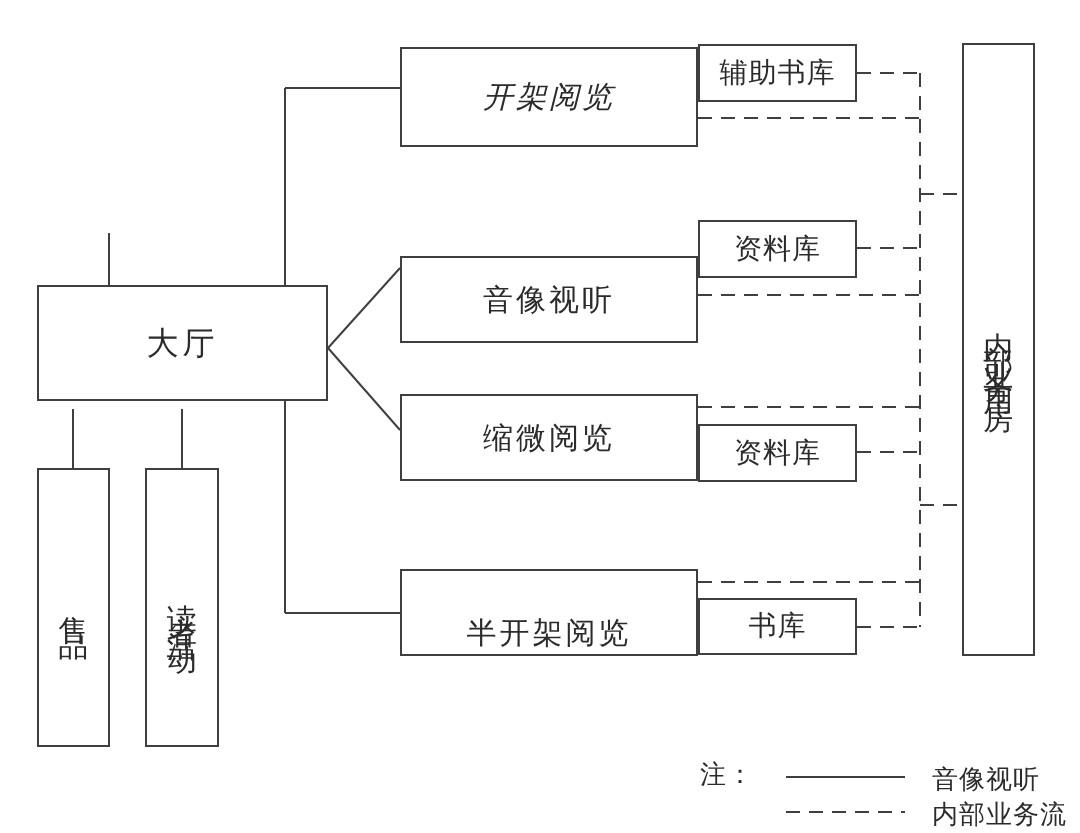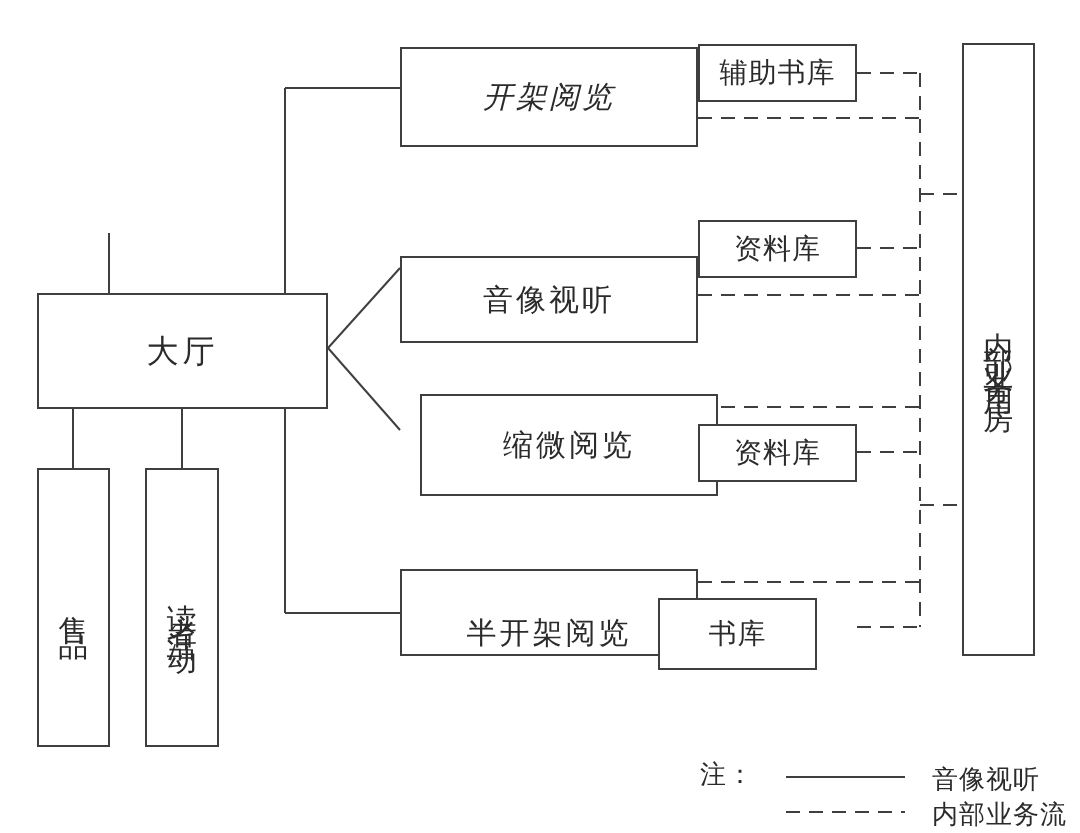--- a/index.html
+++ b/index.html
@@ -90,61 +90,61 @@
     <line class="dashed" x1="857" y1="627" x2="920" y2="627"></line>
     <line class="dashed" x1="920" y1="73" x2="920" y2="627"></line>
     <line class="dashed" x1="920" y1="194" x2="962" y2="194"></line>
     <line class="dashed" x1="920" y1="505" x2="962" y2="505"></line>
 
     <line x1="786" y1="777" x2="905" y2="777"></line>
     <line class="dashed" x1="786" y1="812" x2="905" y2="812"></line>
   </svg>
 
 
-  <div class="box fs-hall" style="left:37px; top:293px; width:291px; height:116px;text-align:right;">
+  <div class="box fs-hall" style="left:37px; top:285px; width:291px; height:116px;text-align:right;">
     <span class="lbl">大厅</span>
   </div>
 
   <div class="box vtext" style="left:37px; top:468px; width:73px; height:279px;">
     <span class="lbl">售品</span>
   </div>
 
   <div class="box vtext vtext-tight" style="left:145px; top:468px; width:74px; height:279px;">
     <span class="lbl">读者活动</span>
   </div>
 
   <div class="box fs-main" style="left:400px; top:47px; width:298px; height:100px;font-style:italic;">
     <span class="lbl">开架阅览</span>
   </div>
 
   <div class="box fs-main" style="left:400px; top:236px; width:298px; height:87px;margin-top:20px;">
     <span class="lbl">音像视听</span>
   </div>
 
-  <div class="box fs-main" style="left:420px; top:394px; width:298px; height:102px;">
+  <div class="box fs-main" style="left:400px; top:394px; width:298px; height:87px;">
     <span class="lbl">缩微阅览</span>
   </div>
 
   <div class="box fs-main" style="left:400px; top:569px; width:298px; height:87px;align-items:flex-end;">
     <span class="lbl">半开架阅览</span>
   </div>
 
   <div class="box fs-small" style="left:698px; top:44px; width:159px; height:58px;">
     <span class="lbl">辅助书库</span>
   </div>
 
   <div class="box fs-small" style="left:698px; top:220px; width:159px; height:58px;">
     <span class="lbl">资料库</span>
   </div>
 
   <div class="box fs-small" style="left:698px; top:424px; width:159px; height:58px;">
     <span class="lbl">资料库</span>
   </div>
 
-  <div class="box fs-small" style="left:658px; top:598px; width:159px; height:72px;text-align:center;">
+  <div class="box fs-small" style="left:698px; top:598px; width:159px; height:57px;text-align:center;">
     <span class="lbl">书库</span>
   </div>
 
   <div class="box vtext vtext-tight" style="left:962px; top:43px; width:73px; height:613px;">
     <span class="lbl">内部业务用房</span>
   </div>
 
   <div class="legend-text" style="left:700px; top:757px;">注：</div>
   <div class="legend-text" style="left:932px; top:762px;">音像视听</div>
   <div class="legend-text" style="left:932px; top:797px;">内部业务流线</div>

